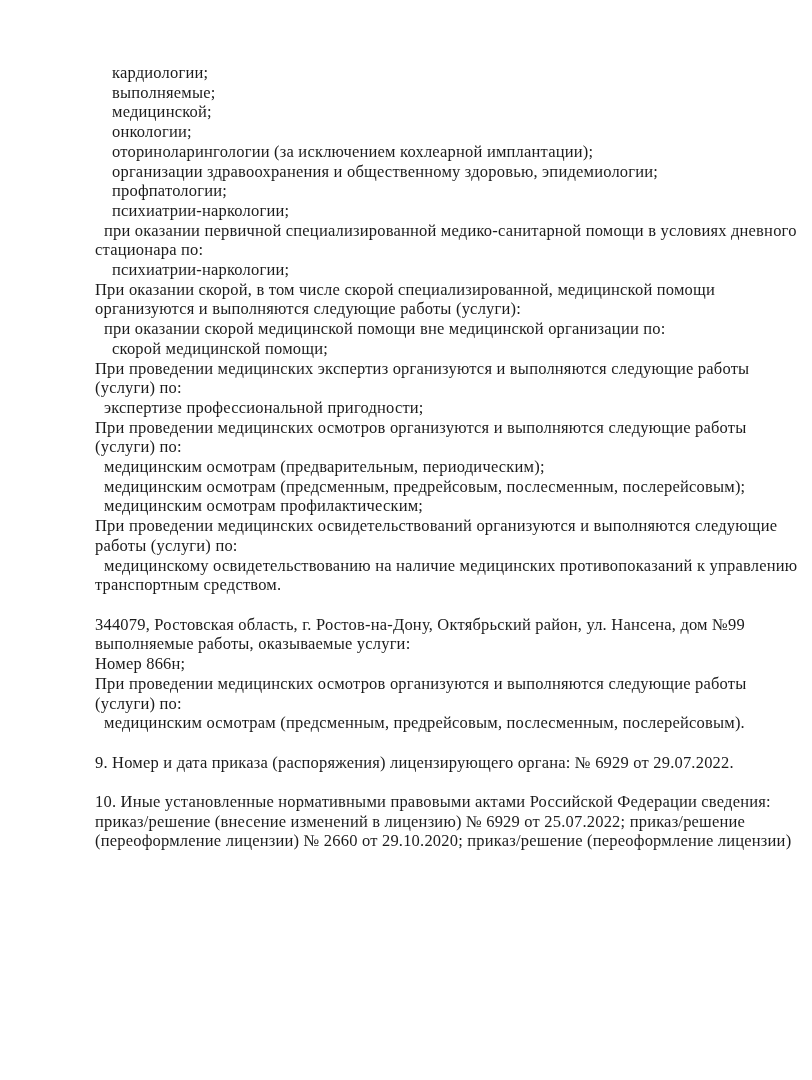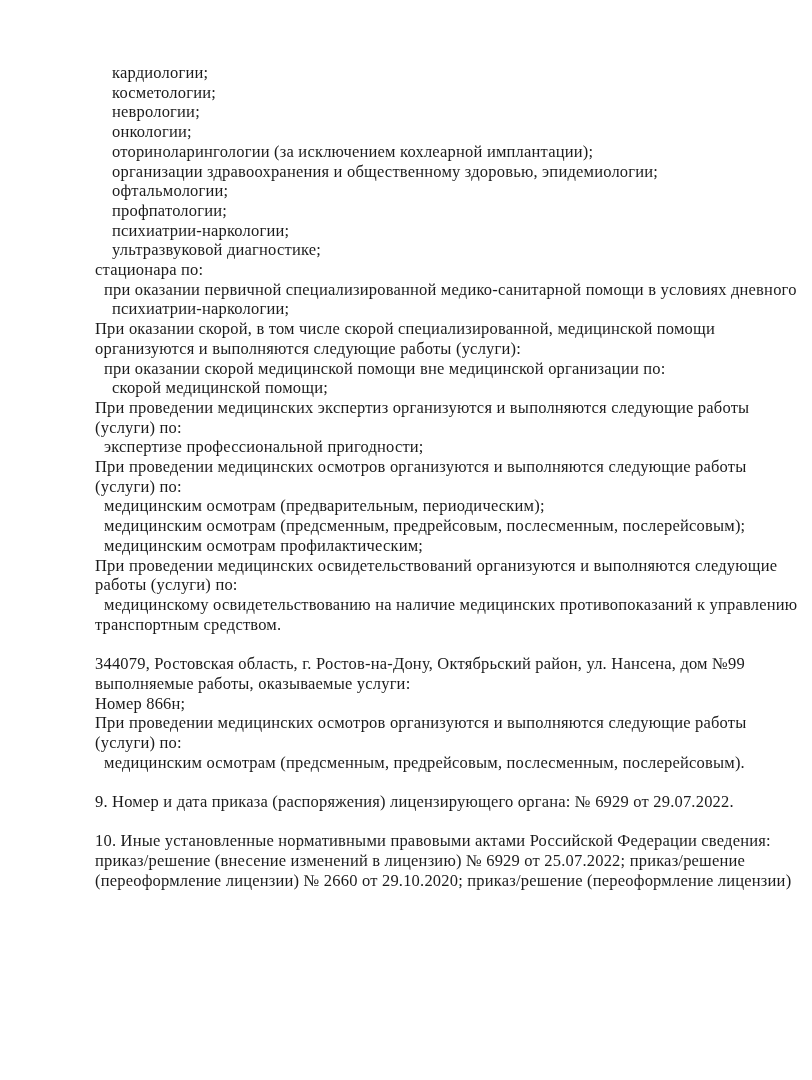--- a/index.html
+++ b/index.html
@@ -30,31 +30,29 @@
   .indent-0 { padding-left: 0; }
   .indent-1 { padding-left: 9px; }
   .indent-2 { padding-left: 17px; }
 </style>
 </head>
 <body>
 
 <div class="doc-page">
   <div>
       <div class="line indent-2">кардиологии;</div>
-      <div class="line indent-2">косметологии;</div>
-      <div class="line indent-2">неврологии;</div>
+      <div class="line indent-2">выполняемые;</div>
+      <div class="line indent-2">медицинской;</div>
       <div class="line indent-2">онкологии;</div>
       <div class="line indent-2">оториноларингологии (за исключением кохлеарной имплантации);</div>
       <div class="line indent-2">организации здравоохранения и общественному здоровью, эпидемиологии;</div>
-      <div class="line indent-2">офтальмологии;</div>
       <div class="line indent-2">профпатологии;</div>
       <div class="line indent-2">психиатрии-наркологии;</div>
-      <div class="line indent-2">ультразвуковой диагностике;</div>
+      <div class="line indent-1">при оказании первичной специализированной медико-санитарной помощи в условиях дневного</div>
       <div class="line indent-0">стационара по:</div>
-      <div class="line indent-1">при оказании первичной специализированной медико-санитарной помощи в условиях дневного</div>
       <div class="line indent-2">психиатрии-наркологии;</div>
       <div class="line indent-0">При оказании скорой, в том числе скорой специализированной, медицинской помощи</div>
       <div class="line indent-0">организуются и выполняются следующие работы (услуги):</div>
       <div class="line indent-1">при оказании скорой медицинской помощи вне медицинской организации по:</div>
       <div class="line indent-2">скорой медицинской помощи;</div>
       <div class="line indent-0">При проведении медицинских экспертиз организуются и выполняются следующие работы</div>
       <div class="line indent-0">(услуги) по:</div>
       <div class="line indent-1">экспертизе профессиональной пригодности;</div>
       <div class="line indent-0">При проведении медицинских осмотров организуются и выполняются следующие работы</div>
       <div class="line indent-0">(услуги) по:</div>

